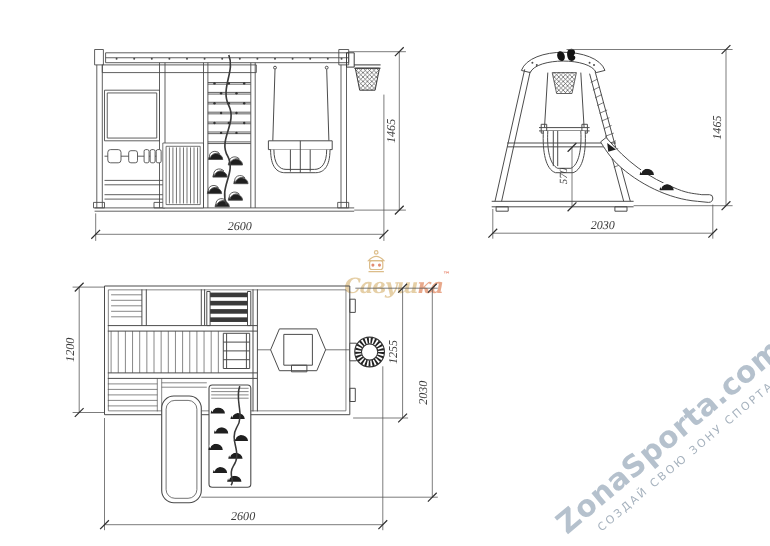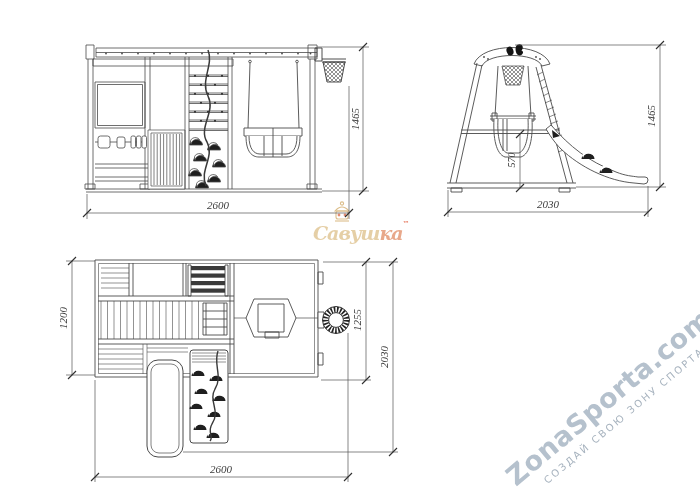--- a/index.html
+++ b/index.html
@@ -6,21 +6,21 @@
   body{
     width:700px;height:496px;position:relative;background:#ffffff;
     font-family:"Liberation Sans",sans-serif;overflow:hidden;
   }
   svg{position:absolute;z-index:2;}
   svg line,svg path,svg rect,svg circle,svg polygon,svg ellipse{vector-effect:non-scaling-stroke;}
   .dim{font:italic 11px "Liberation Serif",serif;fill:#3a3a3a;}
   .dim-s{font:italic 10px "Liberation Serif",serif;fill:#3a3a3a;}
   
   #brand-watermark{
-    position:absolute;left:313px;top:202px;z-index:1;opacity:.72;
+    position:absolute;left:313px;top:228px;z-index:1;opacity:.72;
     width:90px;text-align:left;pointer-events:none;
   }
   #brand-watermark .bell{position:absolute;left:18px;top:-2px;}
   #brand-watermark .word{
     font:bold italic 19px "DejaVu Serif",serif;letter-spacing:-1px;
     color:#dcbd85;white-space:nowrap;position:relative;top:18px;
   }
   #brand-watermark .word .hot{color:#e0875f;}
   #brand-watermark .tm{font:bold 7px "DejaVu Sans",sans-serif;color:#e05a3a;vertical-align:14px;letter-spacing:0;}
   

